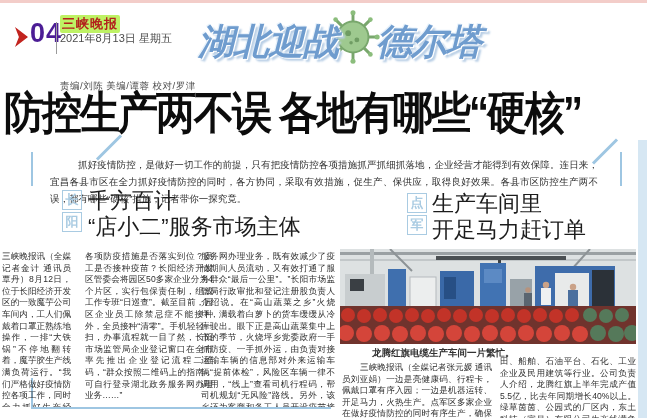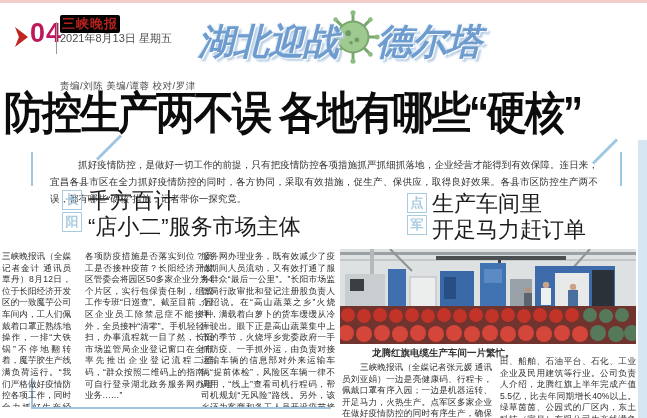--- a/index.html
+++ b/index.html
@@ -4,25 +4,25 @@
 <style>
   html,body{margin:0;padding:0;}
   body{width:647px;height:418px;position:relative;overflow:hidden;background:#ffffff;
        font-family:"Liberation Sans","DejaVu Sans",sans-serif;}
   .abs{position:absolute;}
   
   .top-rule{left:0;top:0;width:647px;height:3px;background:#f3cdc9;}
   
   .chevron{left:15px;top:27px;width:13px;height:20px;background:#c2241f;
            clip-path:polygon(0 0,100% 50%,0 100%,30% 50%);}
-  .page-num{left:30px;top:18px;font-size:27px;font-weight:bold;color:#be185d;letter-spacing:1px;}
+  .page-num{left:30px;top:18px;font-size:27px;font-weight:bold;color:#4c1d95;letter-spacing:1px;}
   .head-divider{left:56px;top:22px;width:1px;height:32px;background:#9a9a9a;}
   .masthead{left:60px;top:15px;font-family:"Liberation Serif","DejaVu Serif",serif;
             font-size:13px;font-weight:bold;color:#b3211d;letter-spacing:1px;
-            background:#000000;padding:0 2px;border-radius:2px;}
+            background:#bef264;padding:0 2px;border-radius:2px;}
   .date-line{left:60px;top:31px;font-size:11px;color:#4c4c4c;}
   .staff-line{left:60px;top:43px;font-size:9.5px;color:#4c4c4c;letter-spacing:.5px;margin-top:37px;}
   
   .banner{left:198px;top:8px;width:290px;height:62px;}
   .banner-text{position:absolute;top:10px;font-size:36px;font-weight:900;font-style:italic;
                color:#6f9cce;letter-spacing:-1px;white-space:nowrap;
                text-shadow:1px 1px 0 #ffffff,3px 3px 2px #b9cfe6,-1px -1px 0 #e8f2fb;}
   .banner-left{left:0;}
   .banner-right{left:178px;}
   .virus{position:absolute;left:126px;top:0;width:58px;height:58px;z-index:0;}

